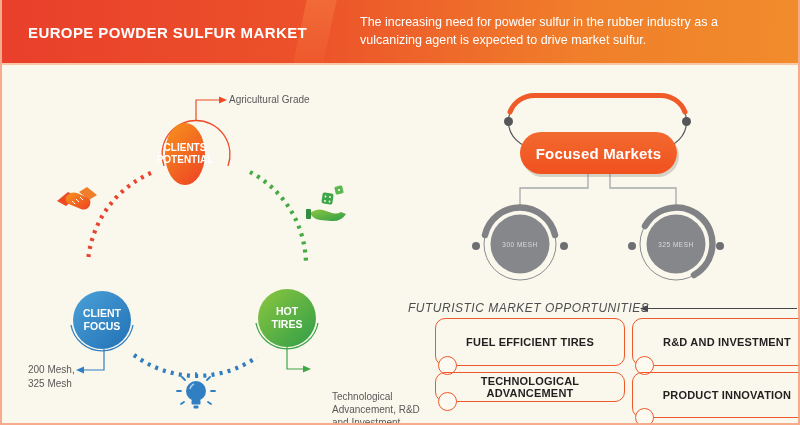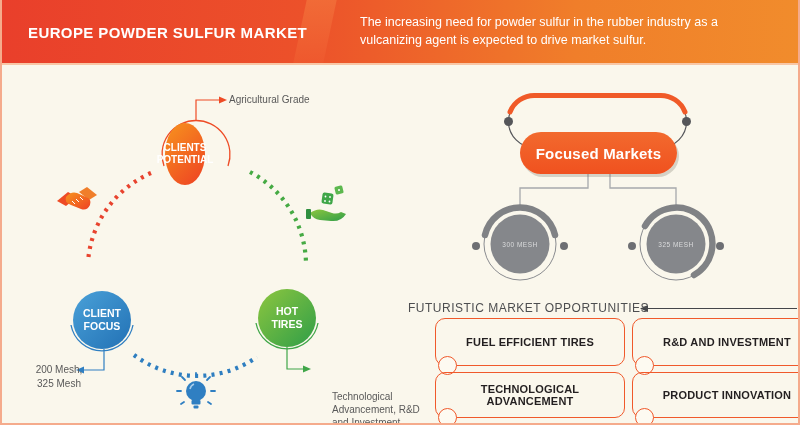--- a/index.html
+++ b/index.html
@@ -26,39 +26,39 @@
     color:#fff;font-weight:bold;text-align:center;white-space:pre-line;z-index:2;line-height:1.25;}
   .node-top{left:165px;top:123px;width:40px;height:62px;font-size:10px;
     background:linear-gradient(135deg,#f7941e,#ee4023);}
   .node-left{left:73px;top:291px;width:58px;height:58px;font-size:10.5px;
     background:linear-gradient(135deg,#4aa1d8,#2271b5);}
   .node-right{left:258px;top:289px;width:58px;height:58px;font-size:10.5px;
     background:linear-gradient(135deg,#8dc63f,#2f9e48);}
 
   .callout{position:absolute;color:#595959;z-index:2;white-space:pre-line;}
   .callout-top{left:229px;top:94px;font-size:10px;}
-  .callout-left{left:28px;top:363px;width:62px;font-size:10px;line-height:1.35;text-align:center;}
+  .callout-left{left:28px;top:363px;width:62px;font-size:10px;line-height:1.35;}
   .callout-right{left:332px;top:362px;font-size:10px;line-height:1.28;margin-top:29px;}
 
   
   .pill{position:absolute;left:520px;top:100px;width:157px;height:42px;border-radius:21px;
     background:linear-gradient(180deg,#f26a2e,#f0511f);display:flex;align-items:center;justify-content:center;
     color:#fff;font-weight:bold;font-size:15px;letter-spacing:.2px;z-index:2;
     box-shadow:2px 3px 0 rgba(120,115,100,.28);margin-top:32px;}
 
   
-  .opp-title{position:absolute;left:408px;top:301px;font-size:12px;color:#4d4e50;letter-spacing:.5px;z-index:2;}
+  .opp-title{position:absolute;left:408px;top:301px;font-size:12px;color:#4d4e50;letter-spacing:.5px;z-index:2;font-style:italic;}
   .opp-box{position:absolute;border:1.4px solid #f0592b;border-radius:10px;
     display:flex;align-items:center;justify-content:center;text-align:center;
     font-size:11px;font-weight:bold;color:#231f20;letter-spacing:.2px;z-index:2;background:transparent;margin-left:28px;}
   .opp-box::after{content:"";position:absolute;left:2px;bottom:-10px;width:17px;height:17px;border-radius:50%;
     border:1.7px solid #f0592b;background:#fdfaf1;}
   .opp-1{left:407px;top:318px;width:190px;height:48px;}
   .opp-2{left:604px;top:318px;width:190px;height:48px;}
-  .opp-3{left:407px;top:372px;width:190px;height:46px;}
+  .opp-3{left:407px;top:372px;width:190px;height:30px;}
   .opp-4{left:604px;top:372px;width:190px;height:46px;}
 </style>
 </head>
 <body>
 
 <div id="page">
 
   <div class="header">
     <div class="header-title">EUROPE POWDER SULFUR MARKET</div>
     <div class="header-tagline">The increasing need for powder sulfur in the rubber industry as a

